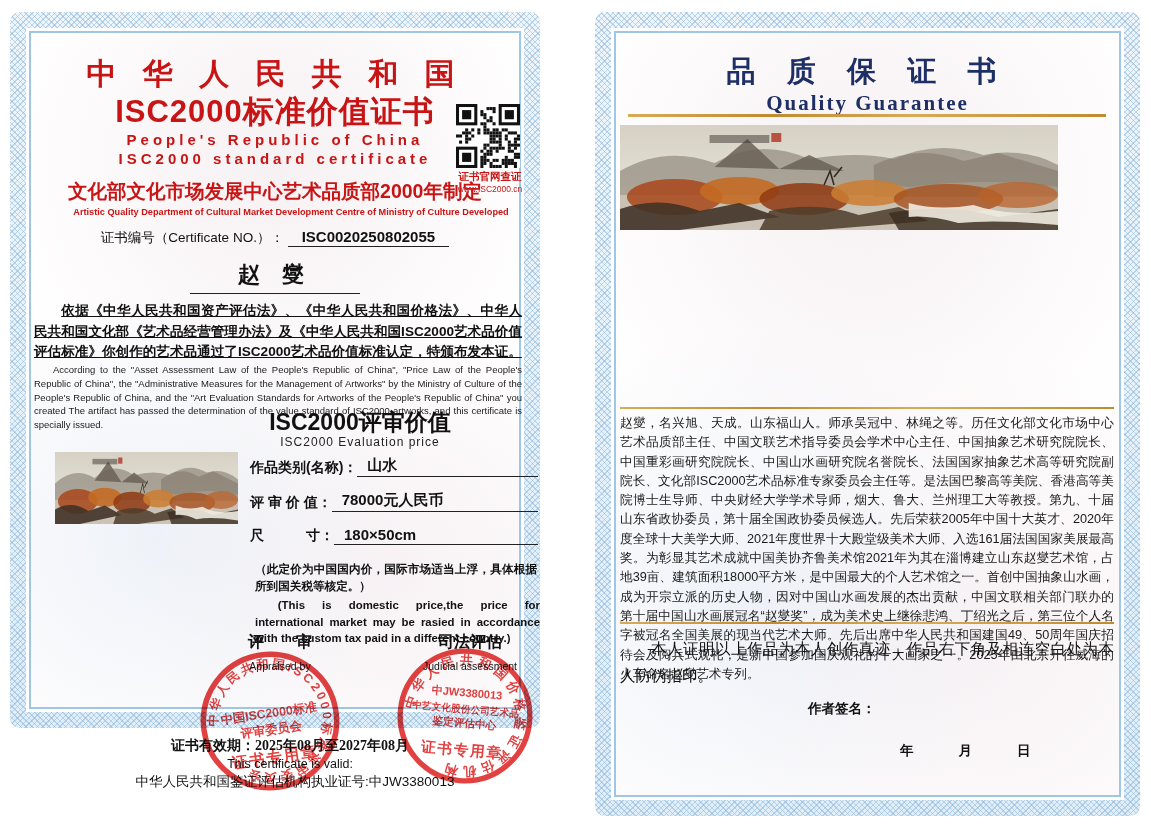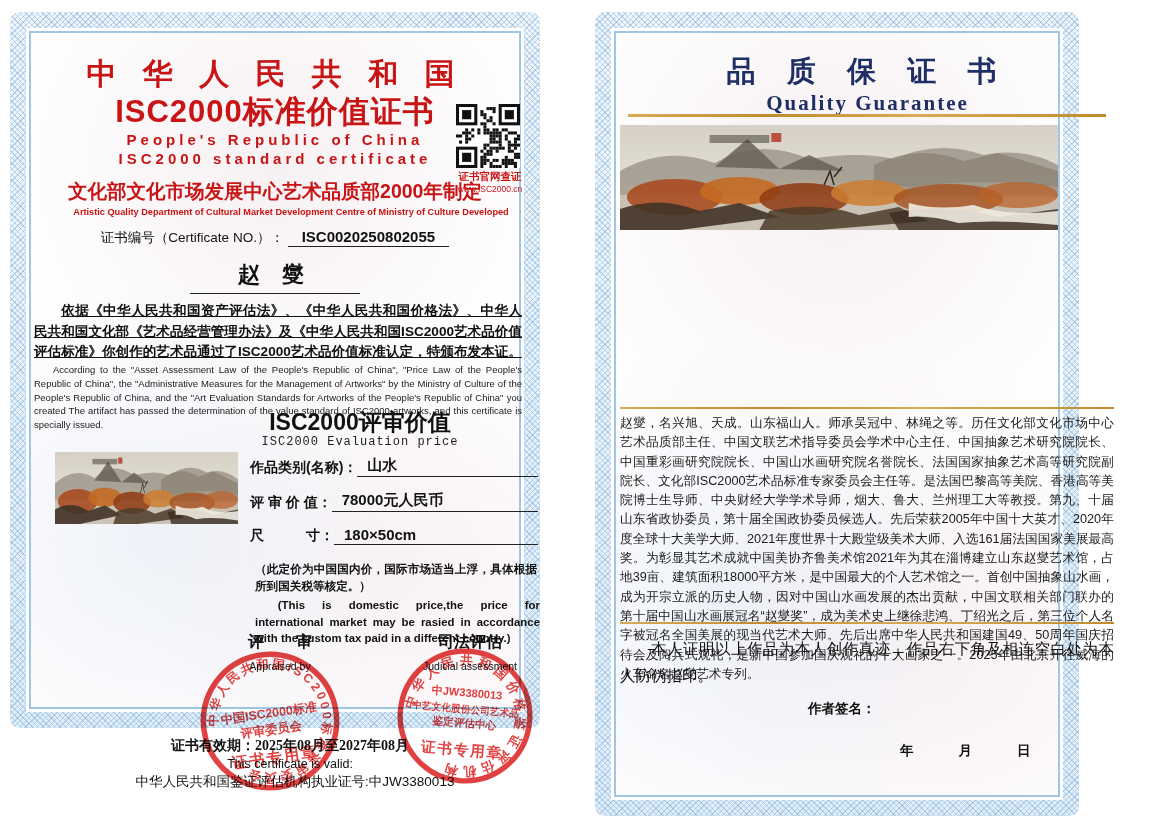--- a/index.html
+++ b/index.html
@@ -22,21 +22,21 @@
   .red{color:#c81414;}
   .navy{color:#1e2f66;}
   .jt{text-align:justify;text-justify:inter-ideograph;}
   .underline-line{border-top:1.6px solid #222;}
   .fieldrow{display:flex;align-items:flex-end;margin-bottom:14px;}
   .fieldrow .lbl{font-size:14px;font-weight:600;color:#111;white-space:nowrap;}
   .fieldrow .val{flex:1;font-size:15px;font-weight:700;color:#111;
       border-bottom:1.6px solid #222;padding:0 0 1px 10px;white-space:nowrap;}
   .seal{pointer-events:none;z-index:3;opacity:.92;mix-blend-mode:multiply;}
   .goldline{height:2.5px;background:linear-gradient(90deg,#d8ab58,#c08b2e 30%,#d8ab58 60%,#c08b2e);}
-  .mono{font-family:Liberation Mono, monospace;}
+  .mono{font-family:Liberation Sans, sans-serif;}
   .serif{font-family:"Liberation Serif",serif;}
 </style>
 </head>
 <body>
 
 <svg width="0" height="0" style="position:absolute" aria-hidden="true">
   <defs>
     <linearGradient id="skyG" x1="0" y1="0" x2="0" y2="1">
       <stop offset="0" stop-color="#d6d1c4"></stop>
         <stop offset="1" stop-color="#eceadf"></stop>
@@ -279,21 +279,21 @@
     <text font-size="14.5" font-weight="bold" fill="#e03030" letter-spacing="5">
       <textPath href="#ringR" startOffset="2">中华人民共和国价格鉴证评估机构</textPath>
     </text>
     <text x="80" y="58" text-anchor="middle" font-size="12.5" font-weight="bold" fill="#e03030">中JW3380013</text>
     <text x="80" y="76" text-anchor="middle" font-size="11" font-weight="bold" fill="#e03030">中艺文化股份公司艺术品</text>
     <text x="80" y="92" text-anchor="middle" font-size="12" font-weight="bold" fill="#e03030">鉴定评估中心</text>
     <text x="80" y="124" text-anchor="middle" font-size="16.5" font-weight="bold" fill="#e03030" letter-spacing="2">证书专用章</text>
   </svg>
 </div>
 
-<div class="cert" style="left:595px;top:12px;width:484px;height:804px;">
+<div class="cert" style="left:595px;top:12px;width:545px;height:804px;">
   <div class="cert-inner"></div>
 
   <div class="abs ctr navy serif" style="left:0;top:40px;width:545px;font-size:29px;font-weight:800;letter-spacing:12px;">品 质 保 证 书</div>
   <div class="abs ctr navy serif" style="left:0;top:79px;width:545px;font-size:21px;font-weight:800;letter-spacing:2px;">Quality Guarantee</div>
   <div class="abs goldline" style="left:33px;top:102px;width:478px;"></div>
 
   <svg class="abs" style="left:25px;top:113px;" width="438" height="105">
     <use href="#painting" width="438" height="105"></use>
   </svg>
 

